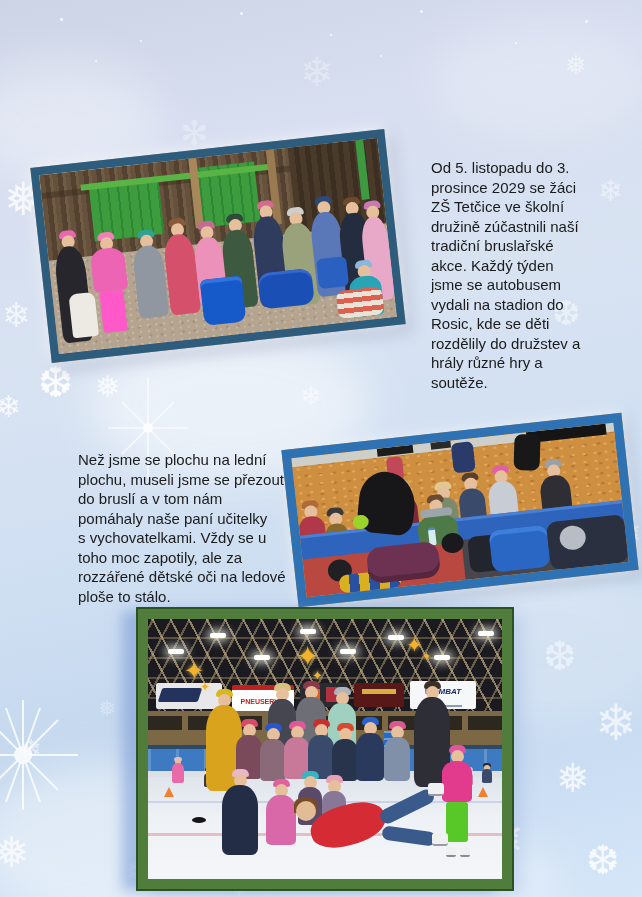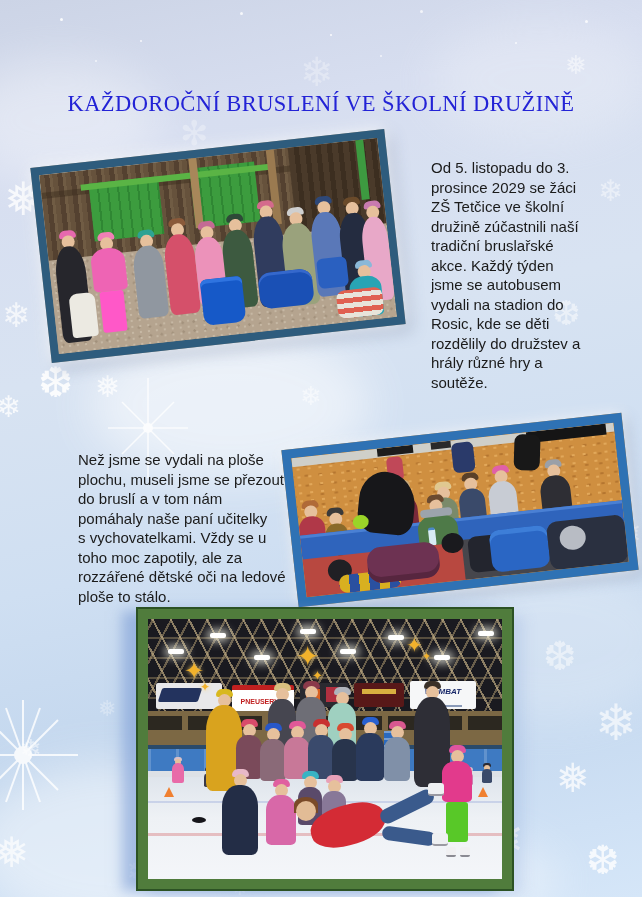--- a/index.html
+++ b/index.html
@@ -116,21 +116,20 @@
       <line x1="55" y1="0" x2="55" y2="110"></line>
         <line x1="0" y1="55" x2="110" y2="55"></line>
       <line x1="20" y1="20" x2="90" y2="90"></line>
         <line x1="90" y1="20" x2="20" y2="90"></line>
       <line x1="38" y1="8" x2="72" y2="102"></line>
         <line x1="72" y1="8" x2="38" y2="102"></line>
     </g>
       <circle cx="55" cy="55" r="9" fill="#ffffff"></circle>
   </svg>
 
-  <h1 class="title">KAŽDOROČNÍ BRUSLENÍ VE ŠKOLNÍ DRUŽINĚ</h1>
 
   <figure class="photo photo1" role="img" aria-label="Skupina dětí školní družiny v barevných zimních bundách před dřevěným plotem se zelenými panely, s modrými taškami">
     <div class="scene">
       <div style="left:0;top:0;width:100px;height:16px;background:#cdd3c8;"></div>
       <div style="left:296px;top:0;width:44px;height:20px;background:#c8cec2;"></div>
       <div style="left:0;top:0;width:340px;height:88px;background:repeating-linear-gradient(90deg,#66523c 0 5px,#544130 5px 10px,#705c44 10px 13px);"></div>
       <div style="left:0;top:18px;width:340px;height:6px;background:rgba(60,45,30,.5);"></div>
       <div style="left:250px;top:0;width:90px;height:88px;background:repeating-linear-gradient(90deg,#4a3a2a 0 6px,#3c2e20 6px 11px);"></div>
       <div style="left:48px;top:14px;width:70px;height:58px;background:repeating-linear-gradient(90deg,#3c9c3e 0 8px,#2f8733 8px 10px);"></div>
       <div style="left:150px;top:10px;width:65px;height:60px;background:repeating-linear-gradient(90deg,#3c9c3e 0 8px,#2f8733 8px 10px);"></div>
@@ -293,21 +292,21 @@
       <div style="left:34px;top:122px;width:62px;height:18px;border-radius:8px;background:repeating-linear-gradient(90deg,#d8b020 0 10px,#2a50a0 10px 20px);"></div>
       <div style="left:64px;top:98px;width:72px;height:36px;background:#6d3252;border-radius:14px;box-shadow:inset 0 -6px 0 #57263f;"></div>
       <div style="left:140px;top:92px;width:22px;height:20px;background:#1a1a1e;border-radius:50%;"></div>
       <div style="left:166px;top:98px;width:40px;height:36px;background:#23252e;border-radius:8px;"></div>
       <div style="left:188px;top:94px;width:58px;height:42px;background:#2a66c4;border-radius:10px;box-shadow:inset 0 5px 0 #3d7ed8;"></div>
       <div style="left:246px;top:92px;width:78px;height:48px;background:#2a3040;border-radius:10px;"></div>
       <div style="left:258px;top:98px;width:26px;height:24px;background:#b8bcc4;border-radius:50%;"></div>
     </div>
   </figure>
 
-  <p class="para para-left">Než jsme se vydali na ploše
+  <p class="para para-left">Než jsme se plochu na lední
 plochu, museli jsme se přezout
 do bruslí a v tom nám
 pomáhaly naše paní učitelky
 s vychovatelkami. Vždy se u
 toho moc zapotily, ale za
 rozzářené dětské oči na ledové
 ploše to stálo.</p>
 
   <figure class="photo photo3" role="img" aria-label="Společné foto dětí s helmami a paní učitelek na ledové ploše zimního stadionu">
     <div class="scene">

